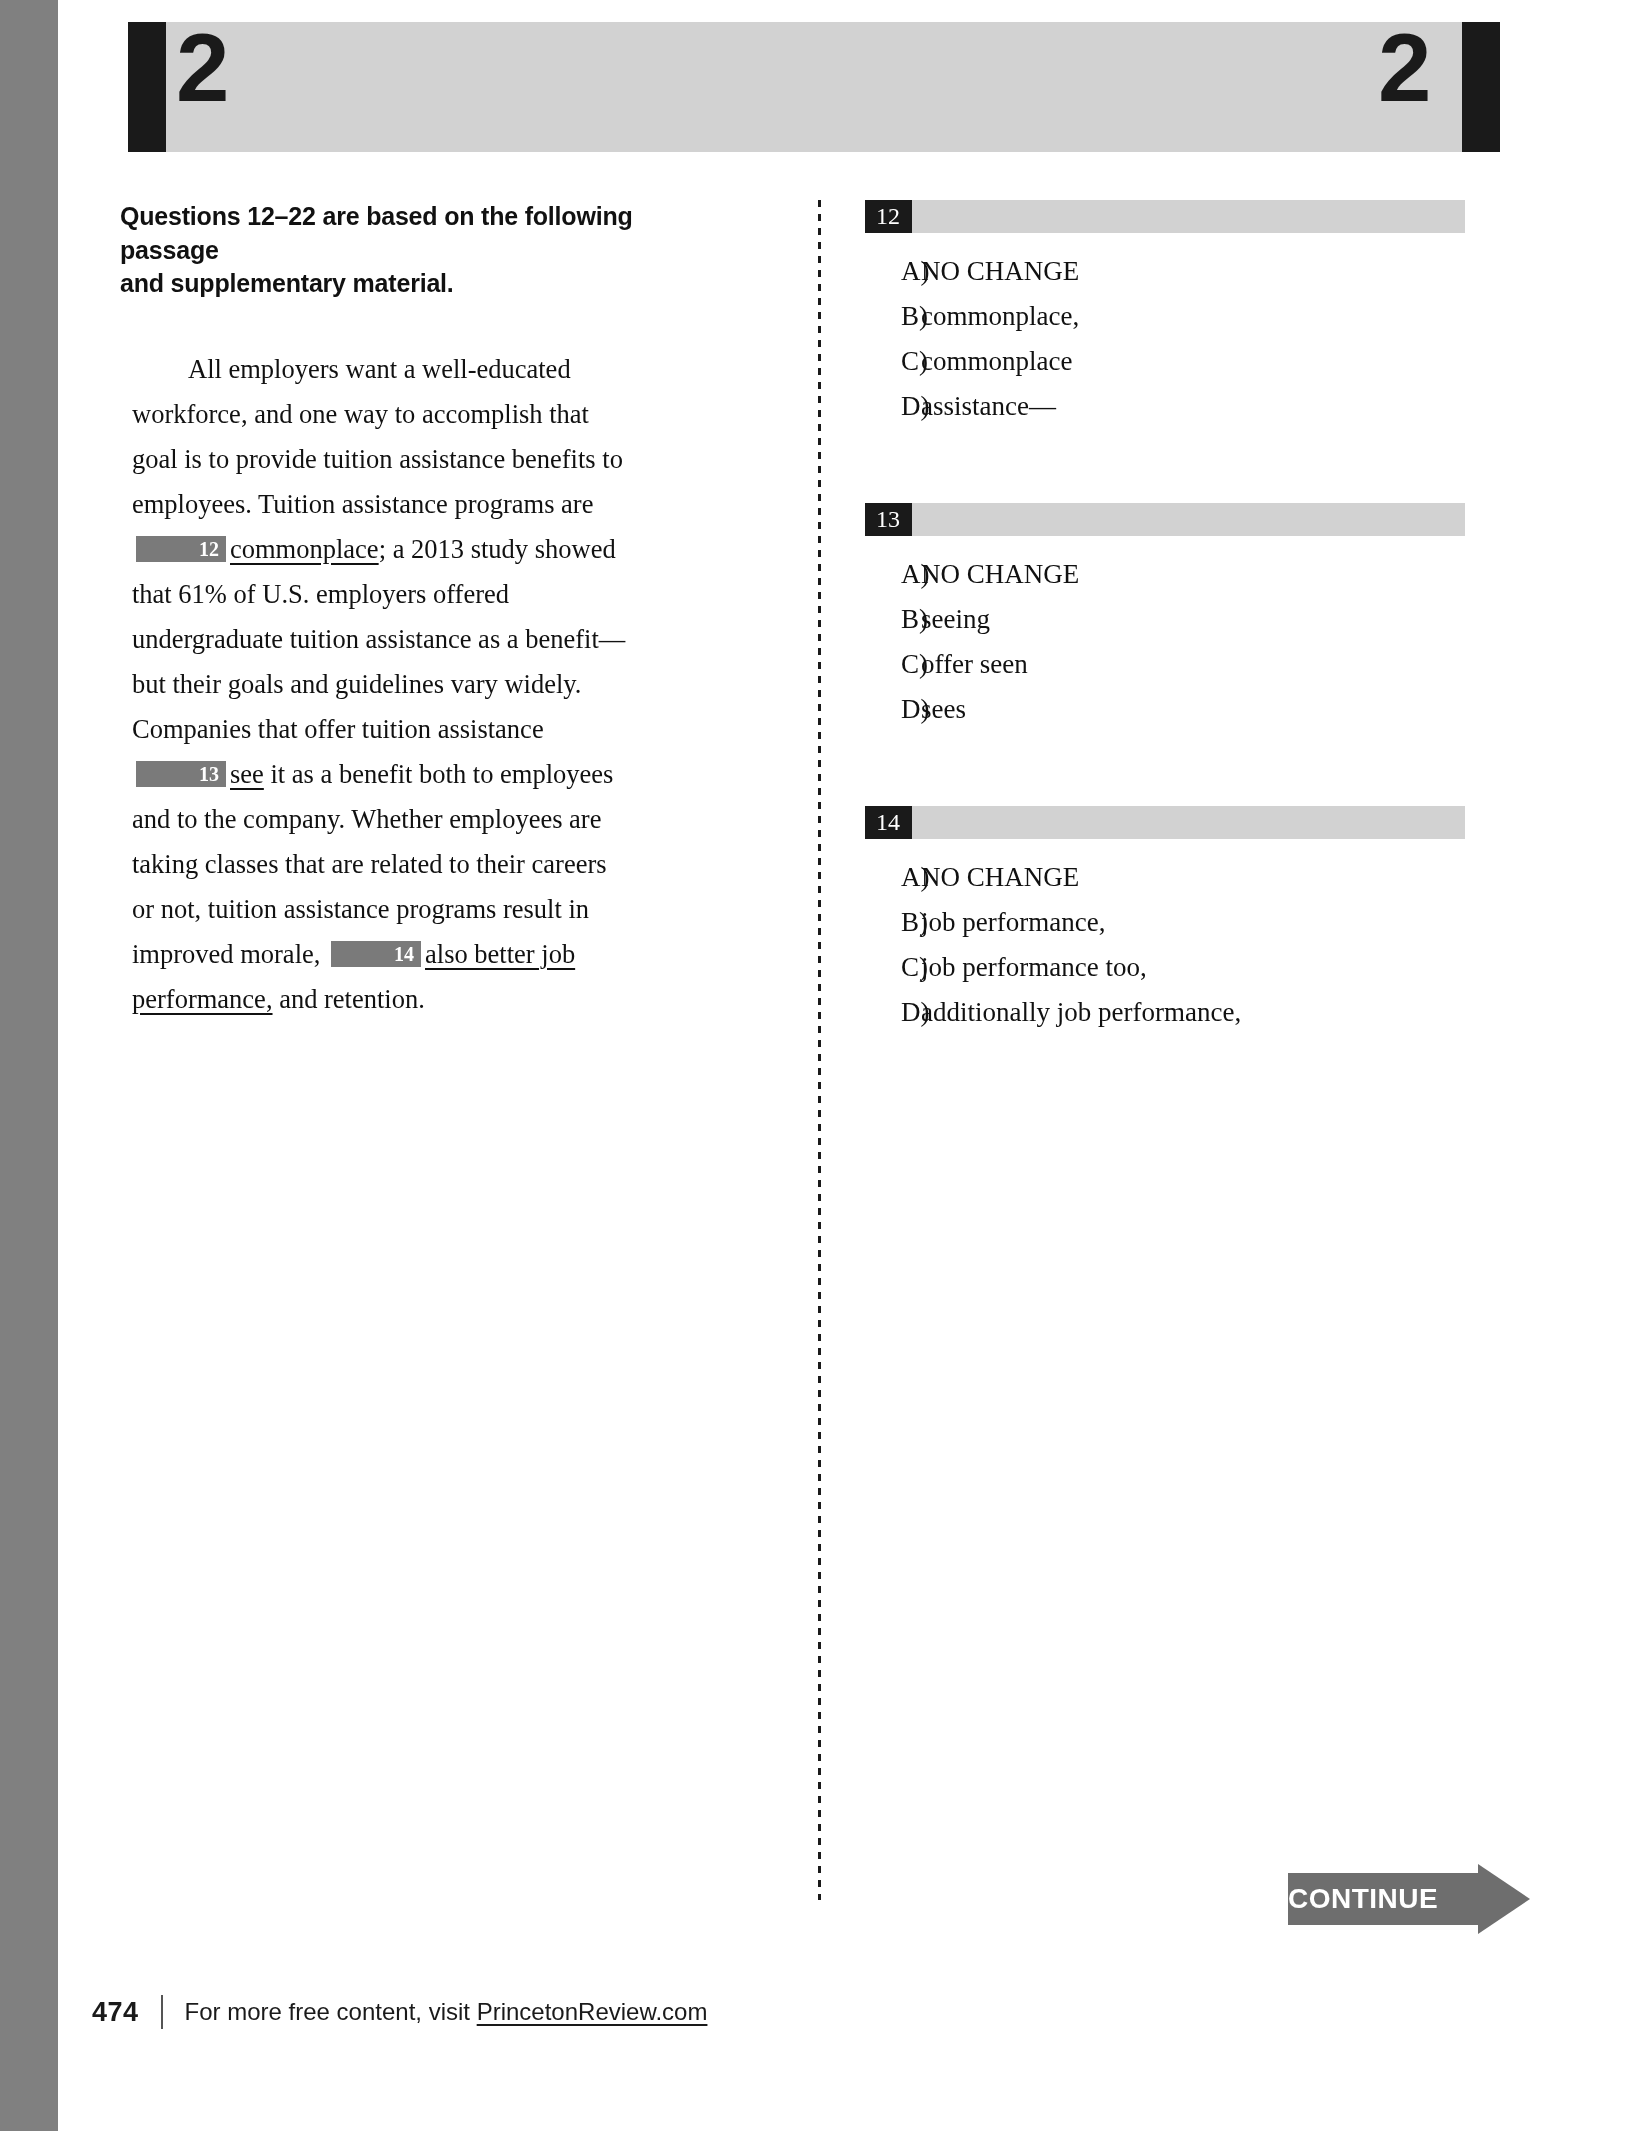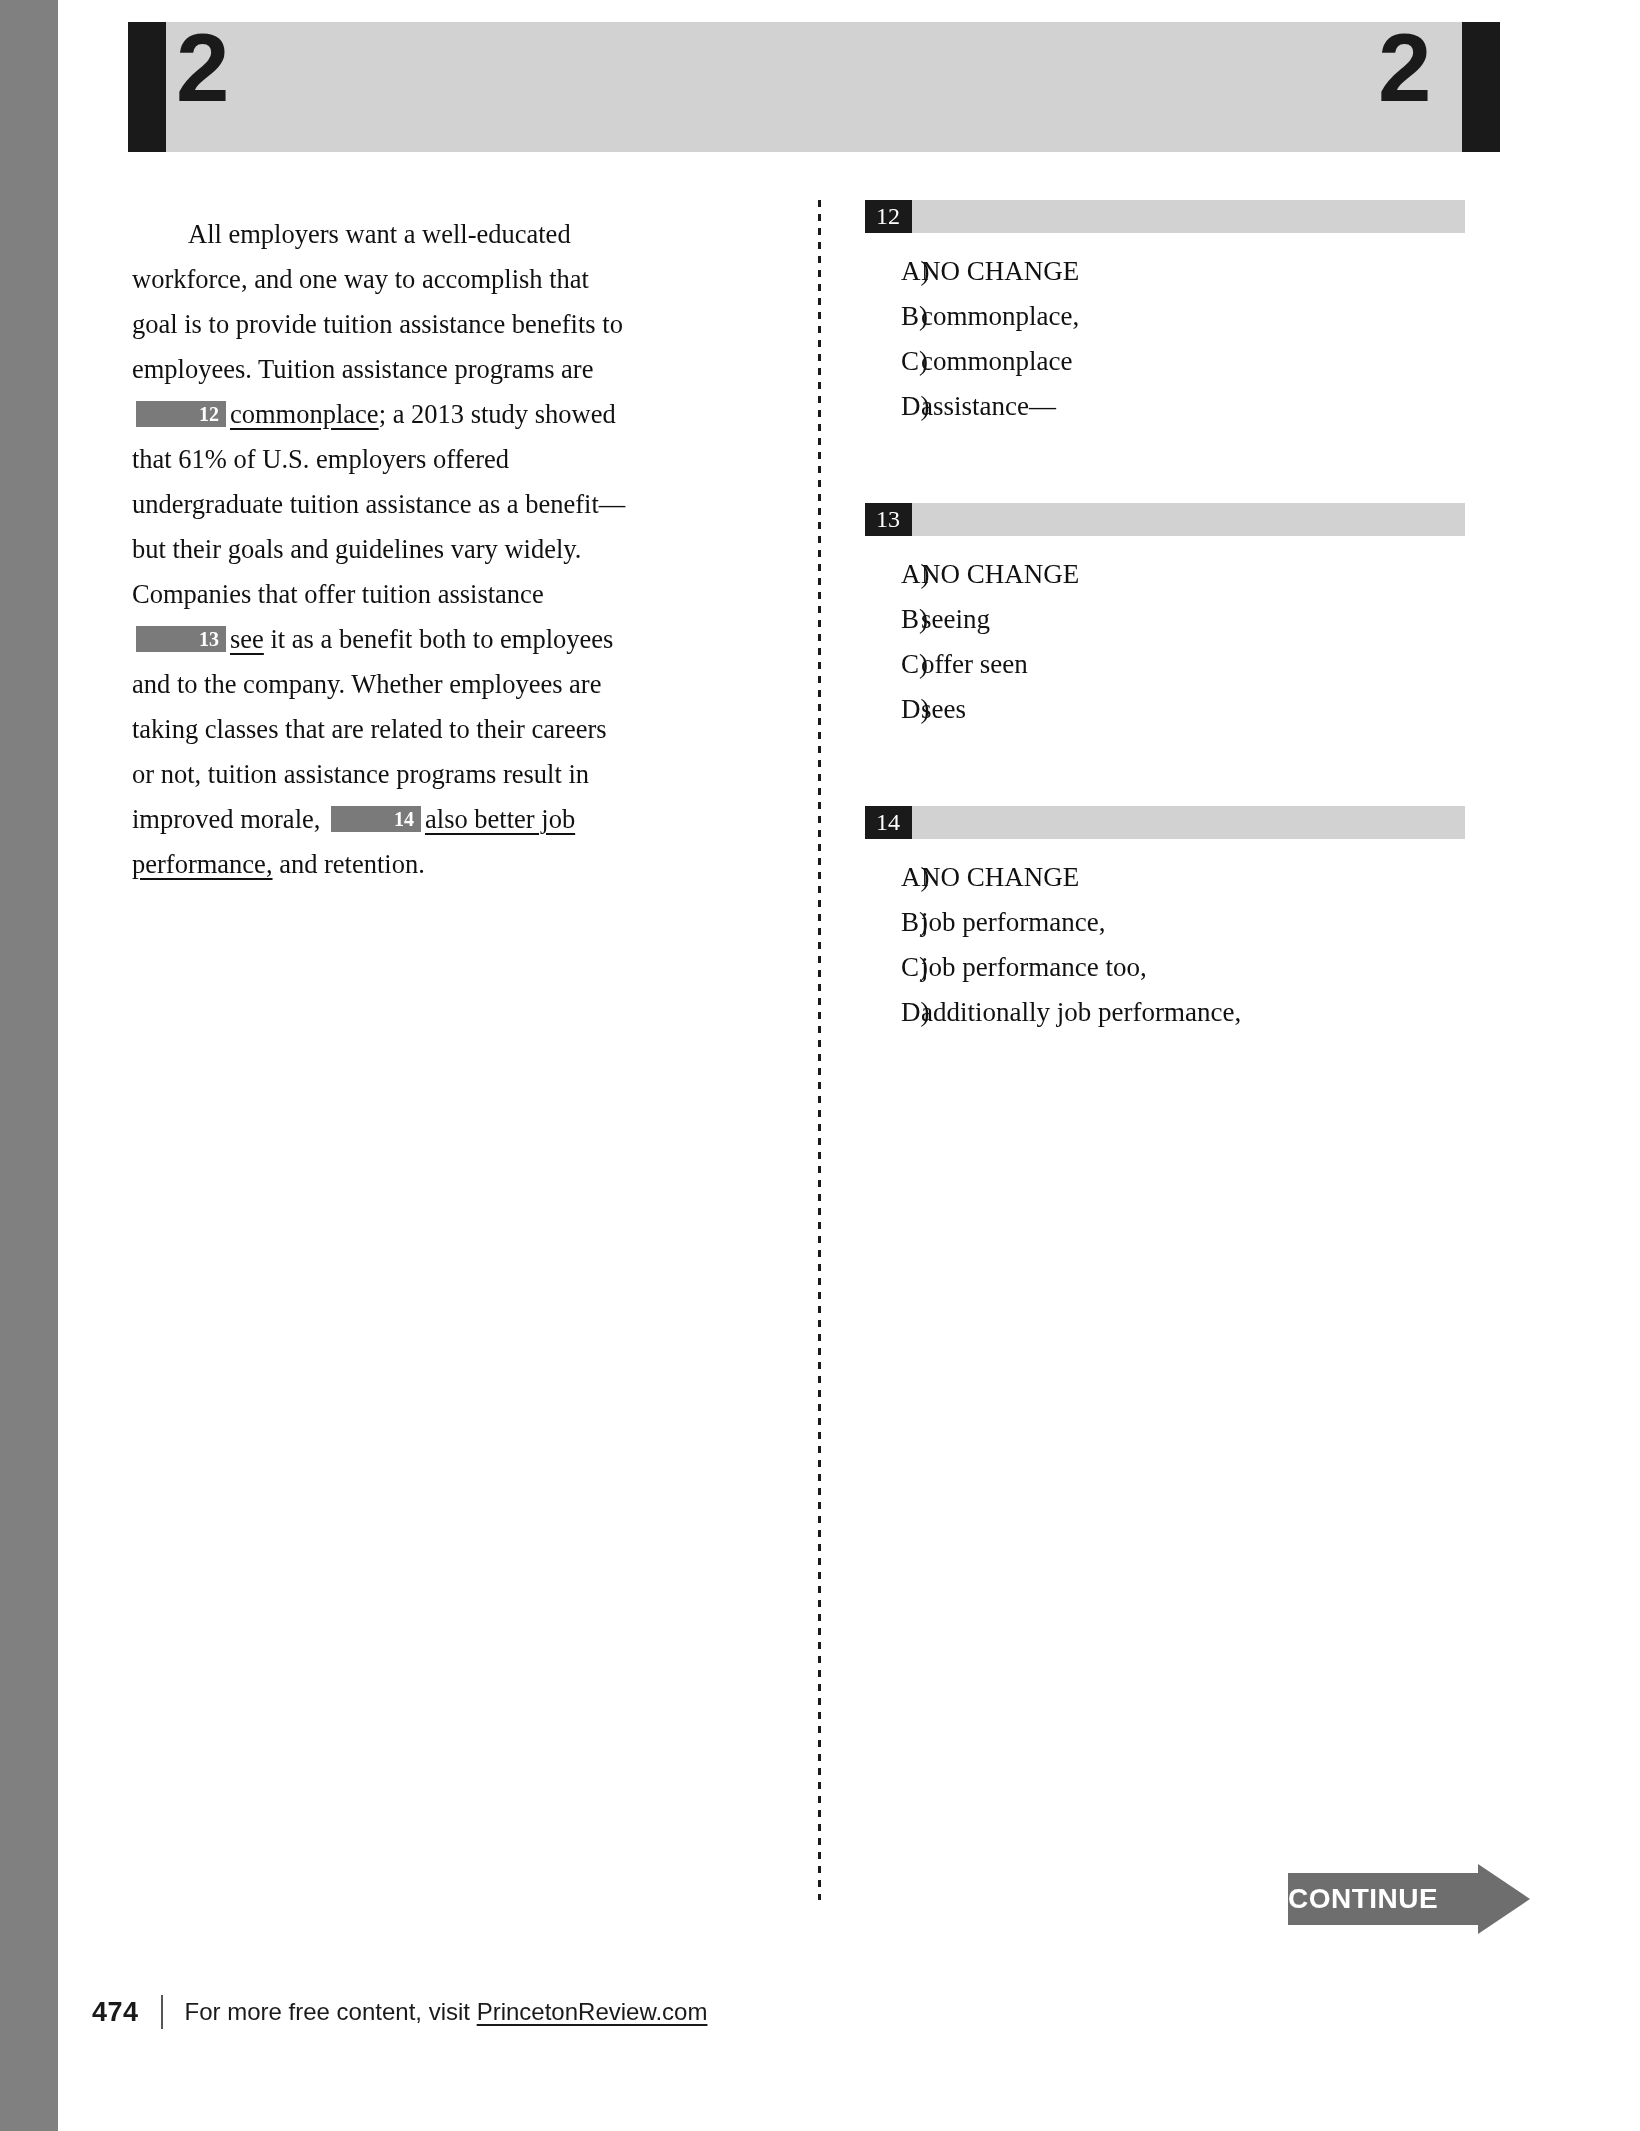--- a/index.html
+++ b/index.html
@@ -263,20 +263,24 @@
 
   <div class="header-band"></div>
   <div class="header-tab-left"></div>
   <div class="header-tab-right"></div>
   <div class="header-num left">2</div>
   <div class="header-num right">2</div>
 
   <div class="divider"></div>
 
   <div class="col-left">
+    <p class="instructions">
+      <span>Questions 12–22 are based on the following passage</span><br>
+      <span>and supplementary material.</span>
+    </p>
 
 
     <p class="passage-body" id="passage-body"><span>All employers want a well-educated workforce, and one way to accomplish that goal is to provide tuition assistance benefits to employees. Tuition assistance programs are </span><span class="marker">12</span><span class="u">commonplace</span><span>; a 2013 study showed that 61% of U.S. employers offered undergraduate tuition assistance as a benefit—but their goals and guidelines vary widely. Companies that offer tuition assistance </span><span class="marker">13</span><span class="u">see</span><span> it as a benefit both to employees and to the company. Whether employees are taking classes that are related to their careers or not, tuition assistance programs result in improved morale, </span><span class="marker">14</span><span class="u">also better job performance,</span><span> and retention.</span></p>
   </div>
 
   <div class="col-right" id="questions-column">
       <div class="question">
         <div class="q-bar">
           <div class="q-num">12</div>
         </div>

